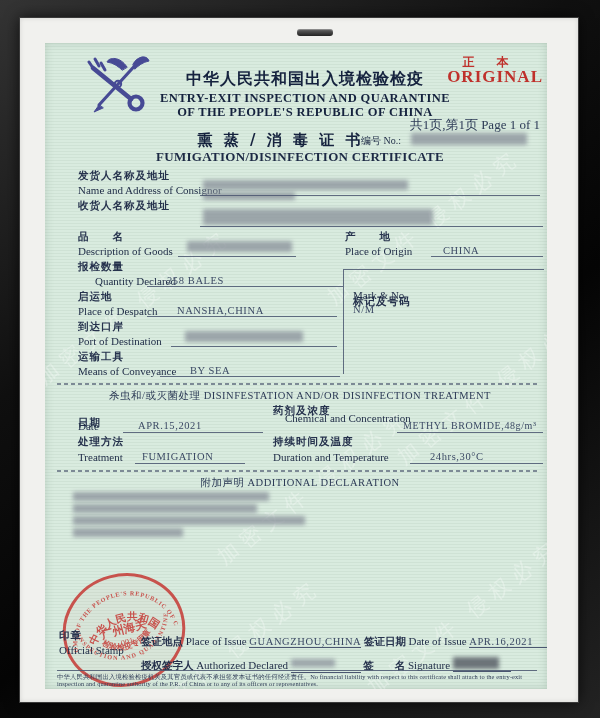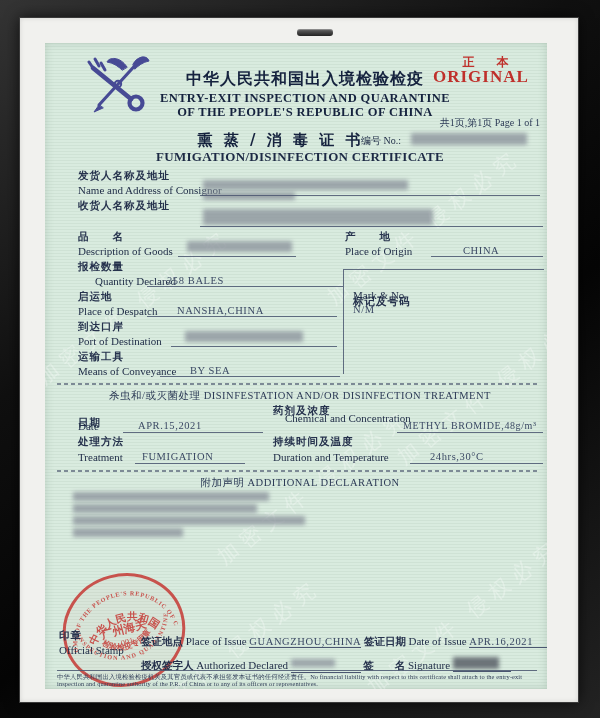--- a/index.html
+++ b/index.html
@@ -72,23 +72,23 @@
           <path d="M50 11 C56 1,65 3,66 8 C60 9,55 13,52 16 Z" fill="#3b3d8f" stroke-width="1"></path>
           <circle cx="35" cy="31" r="3.2" stroke-width="2"></circle>
         </g>
       </svg>
 
       <div class="hdr-cn">中华人民共和国出入境检验检疫</div>
       <div class="hdr-en" style="top:62px;">OF THE PEOPLE'S REPUBLIC OF CHINA</div>
       <div class="hdr-en" style="top:48px;">ENTRY-EXIT INSPECTION AND QUARANTINE</div>
 
       <div class="cn red" style="left:400px;top:11px;width:90px;text-align:center;font-size:12px;letter-spacing:9px;font-weight:bold;">正 本</div>
-      <div class="en red" style="left:388px;top:24px;width:110px;text-align:left;font-size:17px;font-weight:bold;letter-spacing:1px;">ORIGINAL</div>
-
-      <div class="en" style="left:330px;top:73px;width:165px;text-align:right;font-size:10px;color:#2c3a56;">共1页,第1页 Page 1 of 1</div>
+      <div class="en red" style="left:388px;top:24px;width:110px;text-align:right;font-size:17px;font-weight:bold;letter-spacing:1px;">ORIGINAL</div>
+
+      <div class="en" style="left:330px;top:73px;width:165px;text-align:right;font-size:13px;color:#2c3a56;">共1页,第1页 Page 1 of 1</div>
 
       <div class="cn" style="left:128px;top:88px;width:215px;text-align:center;font-size:15px;font-weight:bold;letter-spacing:3px;color:#15223e;">熏 蒸 / 消 毒 证 书</div>
       <div class="en" style="left:316px;top:91px;font-size:10px;">编号 No.:</div>
       <div class="blurbox" style="left:366px;top:90px;width:116px;height:12px;"></div>
       <div class="en" style="left:95px;top:106px;width:320px;text-align:center;font-size:13px;font-weight:bold;letter-spacing:.3px;">FUMIGATION/DISINFECTION CERTIFICATE</div>
 
       <div class="cn" style="left:33px;top:126px;">发货人名称及地址</div>
       <div class="en" style="left:33px;top:141px;">Name and Address of Consignor</div>
       <div class="blurbox" style="left:158px;top:137px;width:205px;height:10px;"></div>
       <div class="blurbox" style="left:158px;top:149px;width:92px;height:8px;"></div>
@@ -98,21 +98,21 @@
       <div class="blurbox" style="left:158px;top:166px;width:230px;height:16px;"></div>
       <div class="ul" style="left:155px;top:183px;width:343px;"></div>
 
       <div class="cn" style="left:33px;top:187px;">品　　名</div>
       <div class="en" style="left:33px;top:202px;">Description of Goods</div>
       <div class="blurbox" style="left:142px;top:198px;width:105px;height:11px;"></div>
       <div class="ul" style="left:133px;top:213px;width:118px;"></div>
 
       <div class="cn" style="left:300px;top:187px;">产　　地</div>
       <div class="en" style="left:300px;top:202px;">Place of Origin</div>
-      <div class="val" style="left:418px;top:202px;">CHINA</div>
+      <div class="val" style="left:398px;top:202px;">CHINA</div>
       <div class="ul" style="left:386px;top:213px;width:112px;"></div>
 
       <div class="cn" style="left:33px;top:217px;">报检数量</div>
       <div class="en" style="left:50px;top:232px;">Quantity Declared</div>
       <div class="val" style="left:122px;top:232px;">358 BALES</div>
       <div class="ul" style="left:102px;top:243px;width:196px;"></div>
 
       <div style="position:absolute;left:298px;top:226px;width:200px;height:104px;border-left:1.2px solid #4a5670;border-top:1.2px solid #4a5670;opacity:.85;"></div>
       <div class="cn" style="left:308px;top:231px;margin-top:21px;">标记及号码</div>
       <div class="en" style="left:308px;top:246px;">Mark &amp; No.</div>

